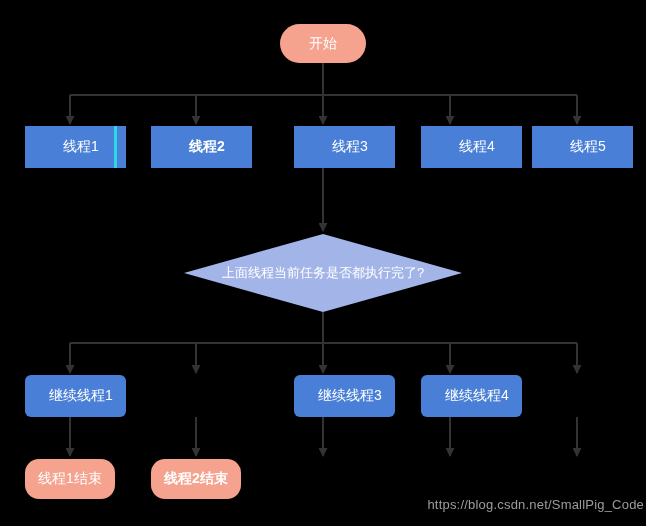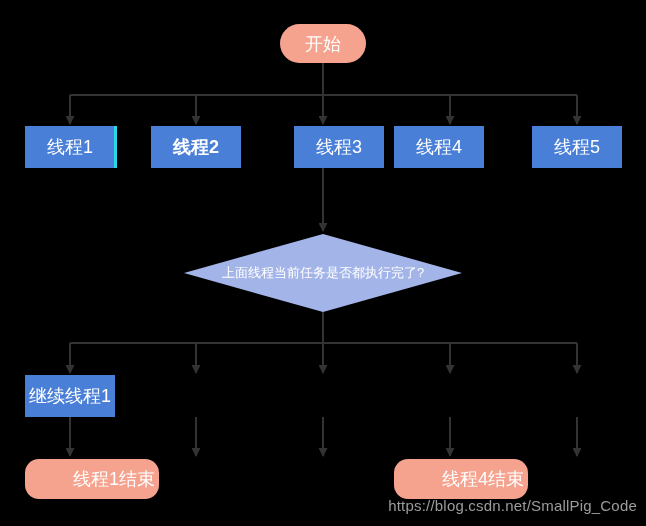--- a/index.html
+++ b/index.html
@@ -4,38 +4,38 @@
 <style>
   html,body { margin:0; padding:0; }
   body { background:#000; }
   .canvas {
     position:relative; width:646px; height:526px; background:#000000;
     overflow:hidden; font-family:"Liberation Sans","DejaVu Sans",sans-serif;
   }
   .connector-layer { position:absolute; left:0; top:0; width:646px; height:526px; }
   .node {
     position:absolute; display:flex; align-items:center; justify-content:center;
-    color:#ffffff; font-size:18px; white-space:nowrap; text-align:center;
+    color:#ffffff; font-size:14px; white-space:nowrap; text-align:center;
   }
-  .process  { background:#4A7FD7; width:90px; height:42px; }
+  .process  { background:#4A7FD7; width:90px; height:42px;padding-left:11px; }
   .terminal { background:#F5A28E; width:90px; height:40px; border-radius:14px; }
   .start    { background:#F5A28E; width:86px; height:39px; border-radius:20px; left:280px; top:24px; }
   .decision {
     background:#A3B5E8; width:278px; height:78px; left:184px; top:234px;
     clip-path:polygon(50% 0, 100% 50%, 50% 100%, 0 50%);
     font-size:13px;
   }
   
-  .c0 { left:25px; }  .c1 { left:151px;font-weight:bold; } .c2 { left:294px; } .c3 { left:394px; } .c4 { left:532px;text-align:right; }
+  .c0 { left:25px; }  .c1 { left:151px;font-weight:bold; } .c2 { left:294px; } .c3 { left:421px; } .c4 { left:532px;text-align:right; }
   .row-threads   { top:126px; }
-  .row-continues { top:375px; }
-  .row-ends      { top:459px;padding-left:44px; }
+  .row-continues { top:375px;border-radius:6px; }
+  .row-ends      { top:459px; }
   .selection-strip { position:absolute; left:114px; top:126px; width:3px; height:42px; background:#2BD8E8; }
   .watermark {
-    position:absolute; right:9px; top:497px; color:#9C9C9C; font-size:15px;
+    position:absolute; right:2px; top:497px; color:#9C9C9C; font-size:13px;
     letter-spacing:0.2px;
   }
 </style>
 </head>
 <body>
 
 <div class="canvas">
 
   <svg class="connector-layer" width="646" height="526" viewBox="0 0 646 526" xmlns="http://www.w3.org/2000/svg">
     <defs>
@@ -74,19 +74,21 @@
   <div class="node process row-threads c0">线程1</div>
   <div class="node process row-threads c1">线程2</div>
   <div class="node process row-threads c2">线程3</div>
   <div class="node process row-threads c3">线程4</div>
   <div class="node process row-threads c4">线程5</div>
   <div class="selection-strip"></div>
 
   <div class="node decision">上面线程当前任务是否都执行完了?</div>
 
   <div class="node process row-continues c0">继续线程1</div>
+  <div class="node process row-continues c2">继续线程3</div>
+  <div class="node process row-continues c3">继续线程4</div>
 
   <div class="node terminal row-ends c0">线程1结束</div>
-  <div class="node terminal row-ends c3">线程4结束</div>
+  <div class="node terminal row-ends c1">线程2结束</div>
 
   <div class="watermark">https://blog.csdn.net/SmallPig_Code</div>
 
 </div>
 
 </body></html>

